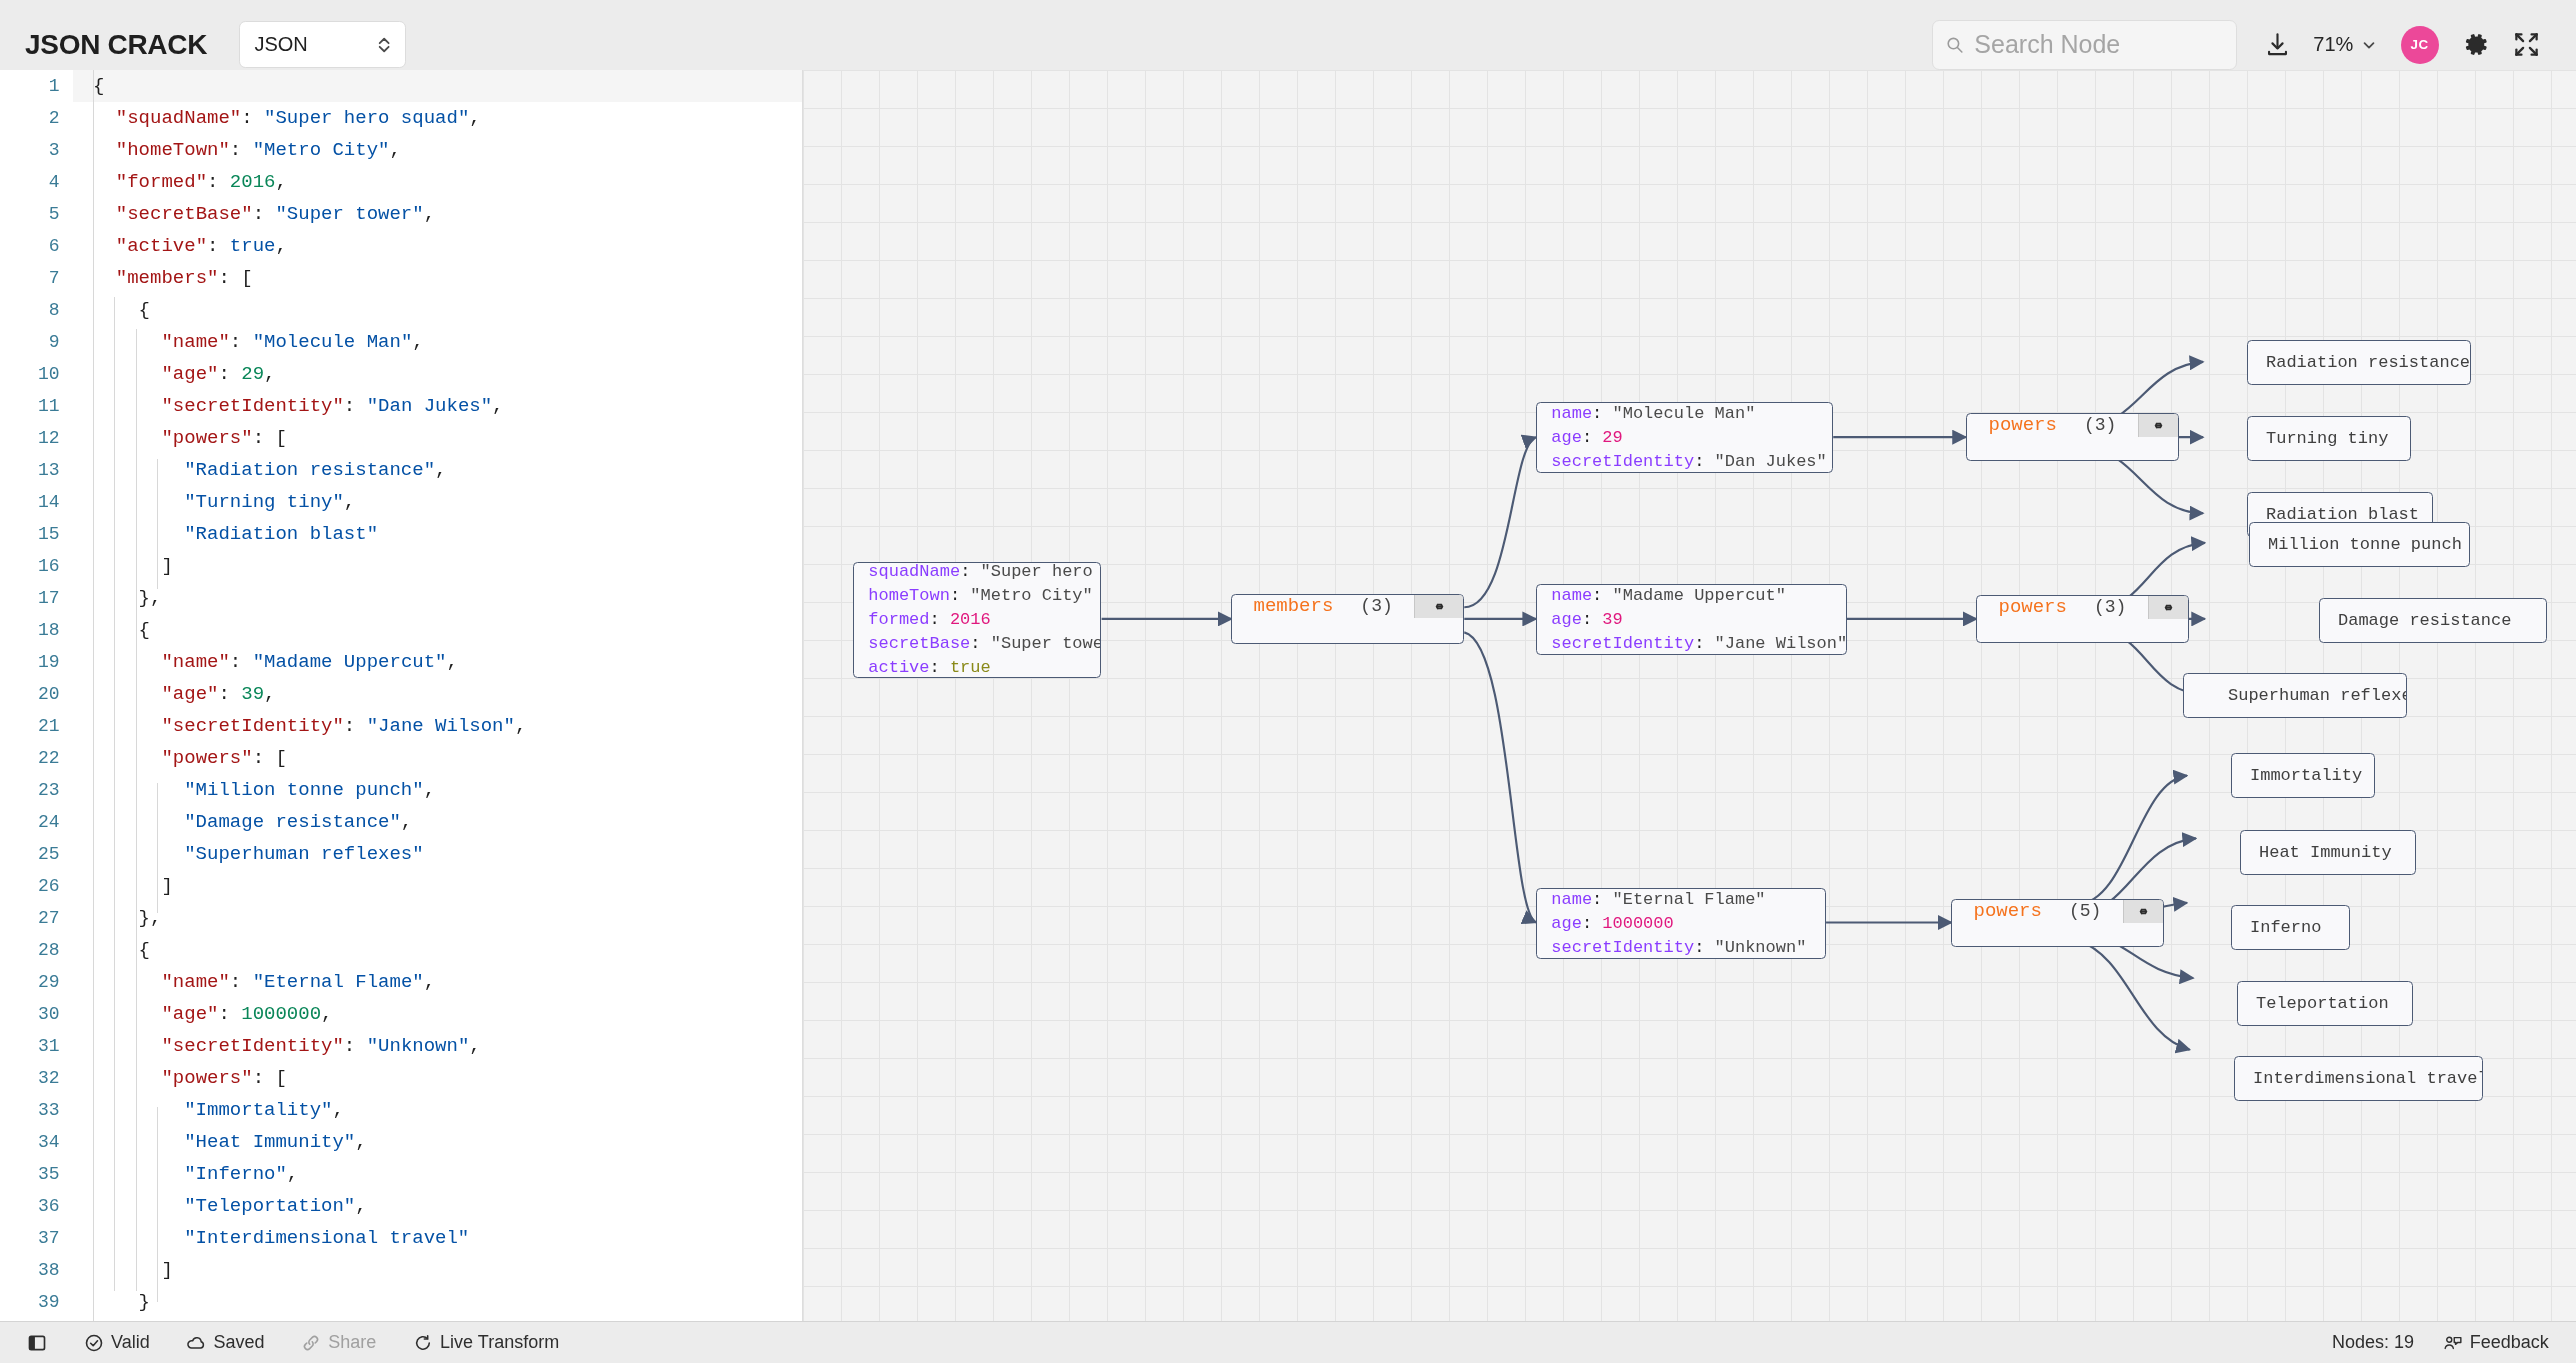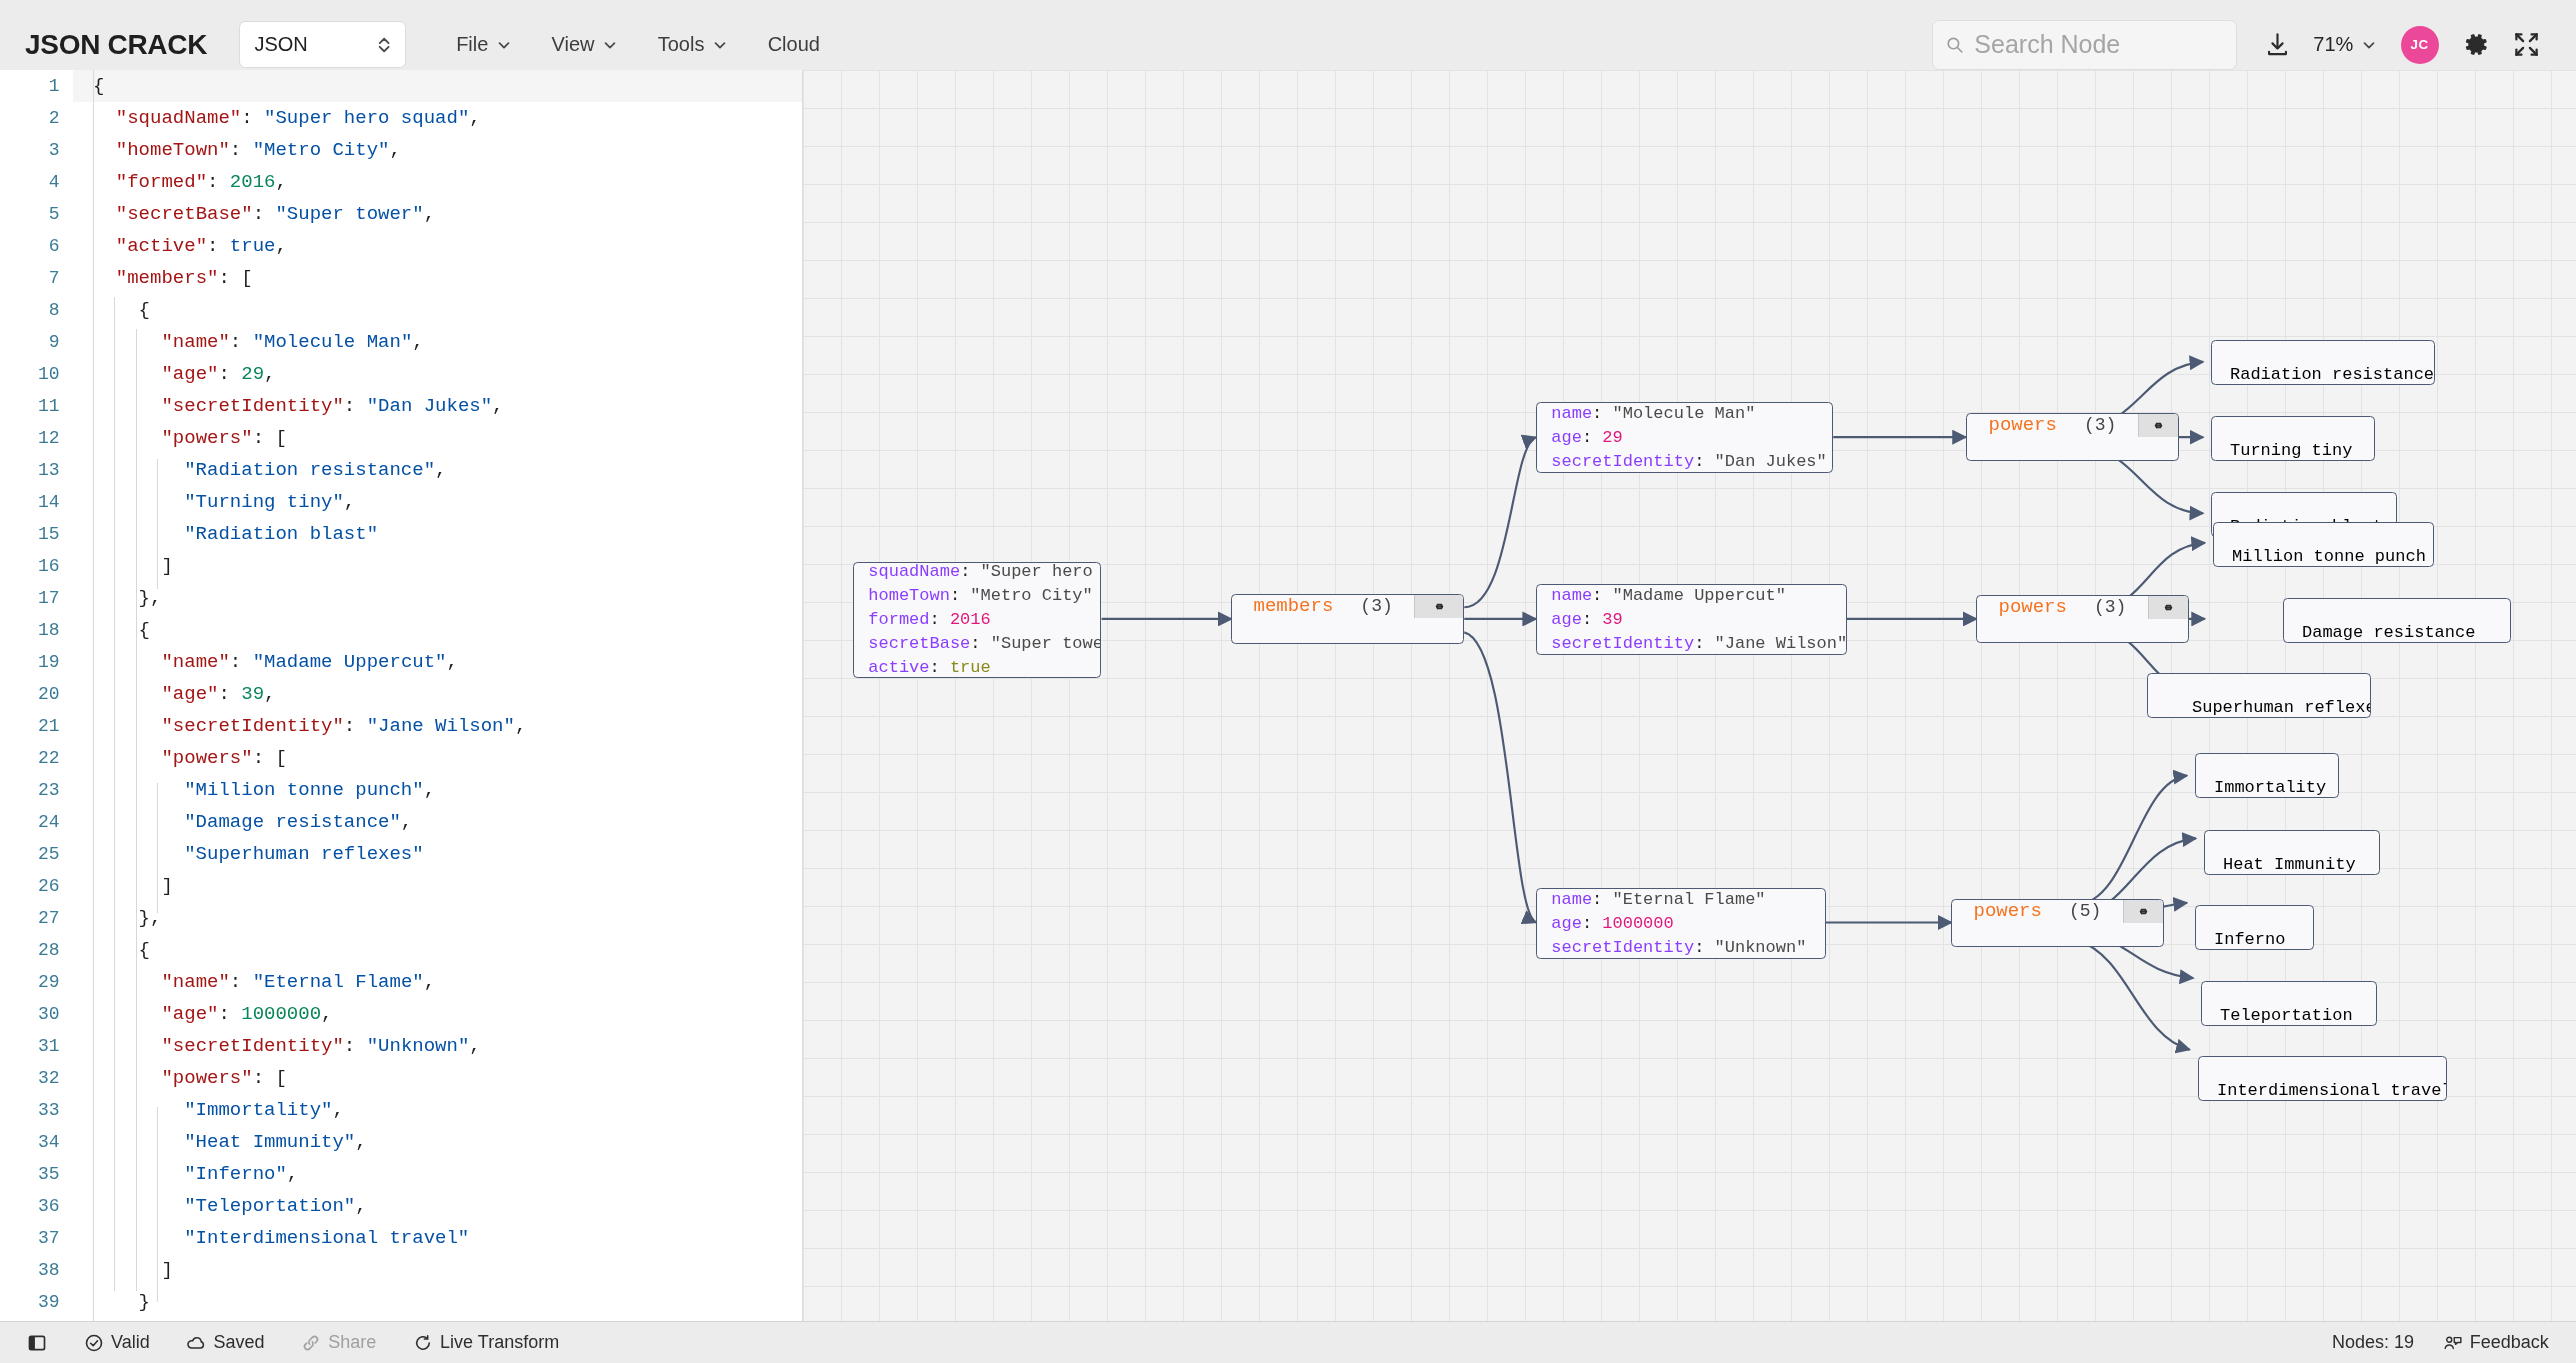--- a/index.html
+++ b/index.html
@@ -167,23 +167,24 @@
   }
   .plabel { color: #f5731e; font-size: 19px; }
   .pcount { color: #454545; font-size: 18px; }
   .link-btn {
     background: #e0e0e0;
     border-left: 0.9px solid #c7c7c7;
     width: 52px;
     display: flex; align-items: center; justify-content: center;
   }
   .gnode.leaf {
-    align-items: flex-end; padding: 0 18px;
-    font-size: 17px; color: #000000;
+    align-items: center; padding: 0 18px;
+    font-size: 17px; color: #404040;
     white-space: nowrap;
+    margin-left: 36px;
   }
 
   
   #statusbar {
     position: absolute; bottom: 0; left: 0;
     width: 2576px; height: 42px;
     background: #ececec;
     border-top: 0.9px solid #d4d4d4;
     display: flex; align-items: center;
     padding: 0 20px;
@@ -204,43 +205,20 @@
   <div id="brand">JSON CRACK</div>
 
   <div id="format-select">
     <span>JSON</span>
     <svg width="14.3" height="20" viewBox="0 0 16 22">
       <path d="M3 9 L8 4 L13 9" class="chev" stroke-linecap="round" stroke-linejoin="round"></path>
       <path d="M3 13 L8 18 L13 13" class="chev" stroke-linecap="round" stroke-linejoin="round"></path>
     </svg>
   </div>
 
-  <div class="menus">
-    <div class="menu-item">
-      <span>File</span>
-      <svg width="16" height="16" viewBox="0 0 18 18">
-        <path d="M4 7 L9 12 L14 7" class="chev" stroke-linecap="round" stroke-linejoin="round"></path>
-      </svg>
-    </div>
-    <div class="menu-item">
-      <span>View</span>
-      <svg width="16" height="16" viewBox="0 0 18 18">
-        <path d="M4 7 L9 12 L14 7" class="chev" stroke-linecap="round" stroke-linejoin="round"></path>
-      </svg>
-    </div>
-    <div class="menu-item">
-      <span>Tools</span>
-      <svg width="16" height="16" viewBox="0 0 18 18">
-        <path d="M4 7 L9 12 L14 7" class="chev" stroke-linecap="round" stroke-linejoin="round"></path>
-      </svg>
-    </div>
-    <div class="menu-item">
-      <span>Cloud</span>
-    </div>
-  </div>
 
   <div id="toolbar-right">
     <div id="search-wrap">
       <svg width="21.5" height="21.5" viewBox="0 0 24 24">
         <circle cx="10.5" cy="10.5" r="6.5" fill="none" stroke="#9b9b9b" stroke-width="2"></circle>
         <path d="M15.5 15.5 L21 21" stroke="#9b9b9b" stroke-width="2" stroke-linecap="round"></path>
       </svg>
       <input id="search-input" type="text" placeholder="Search Node" style="">
     </div>
 

